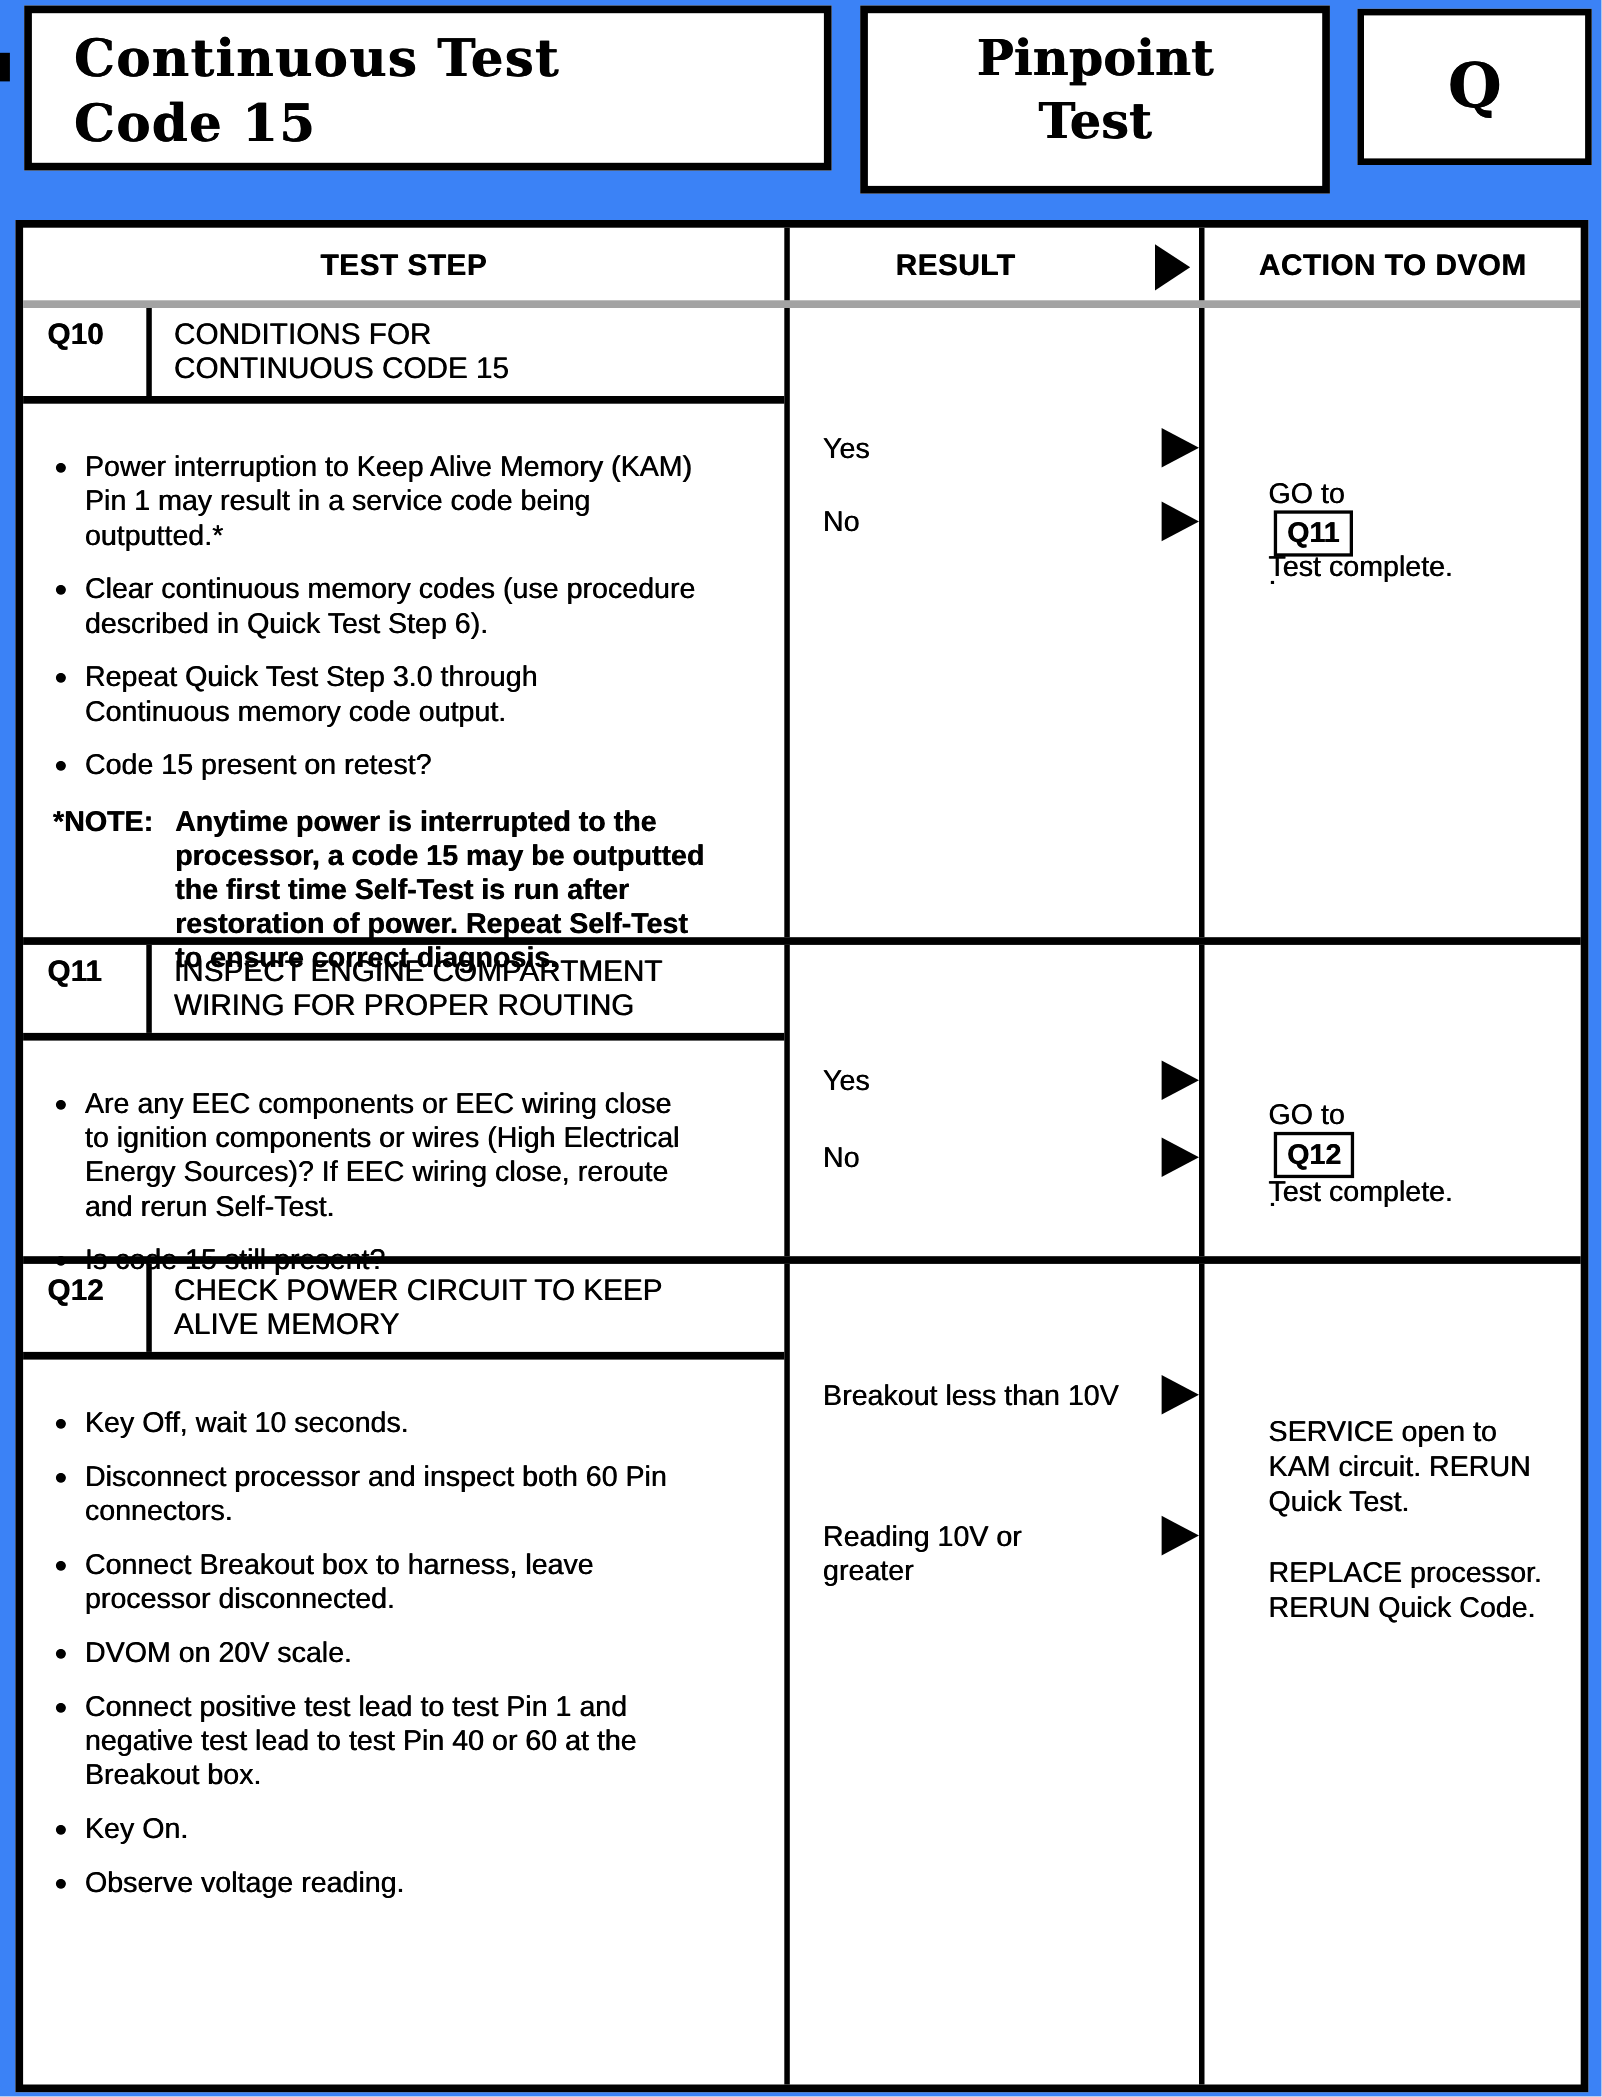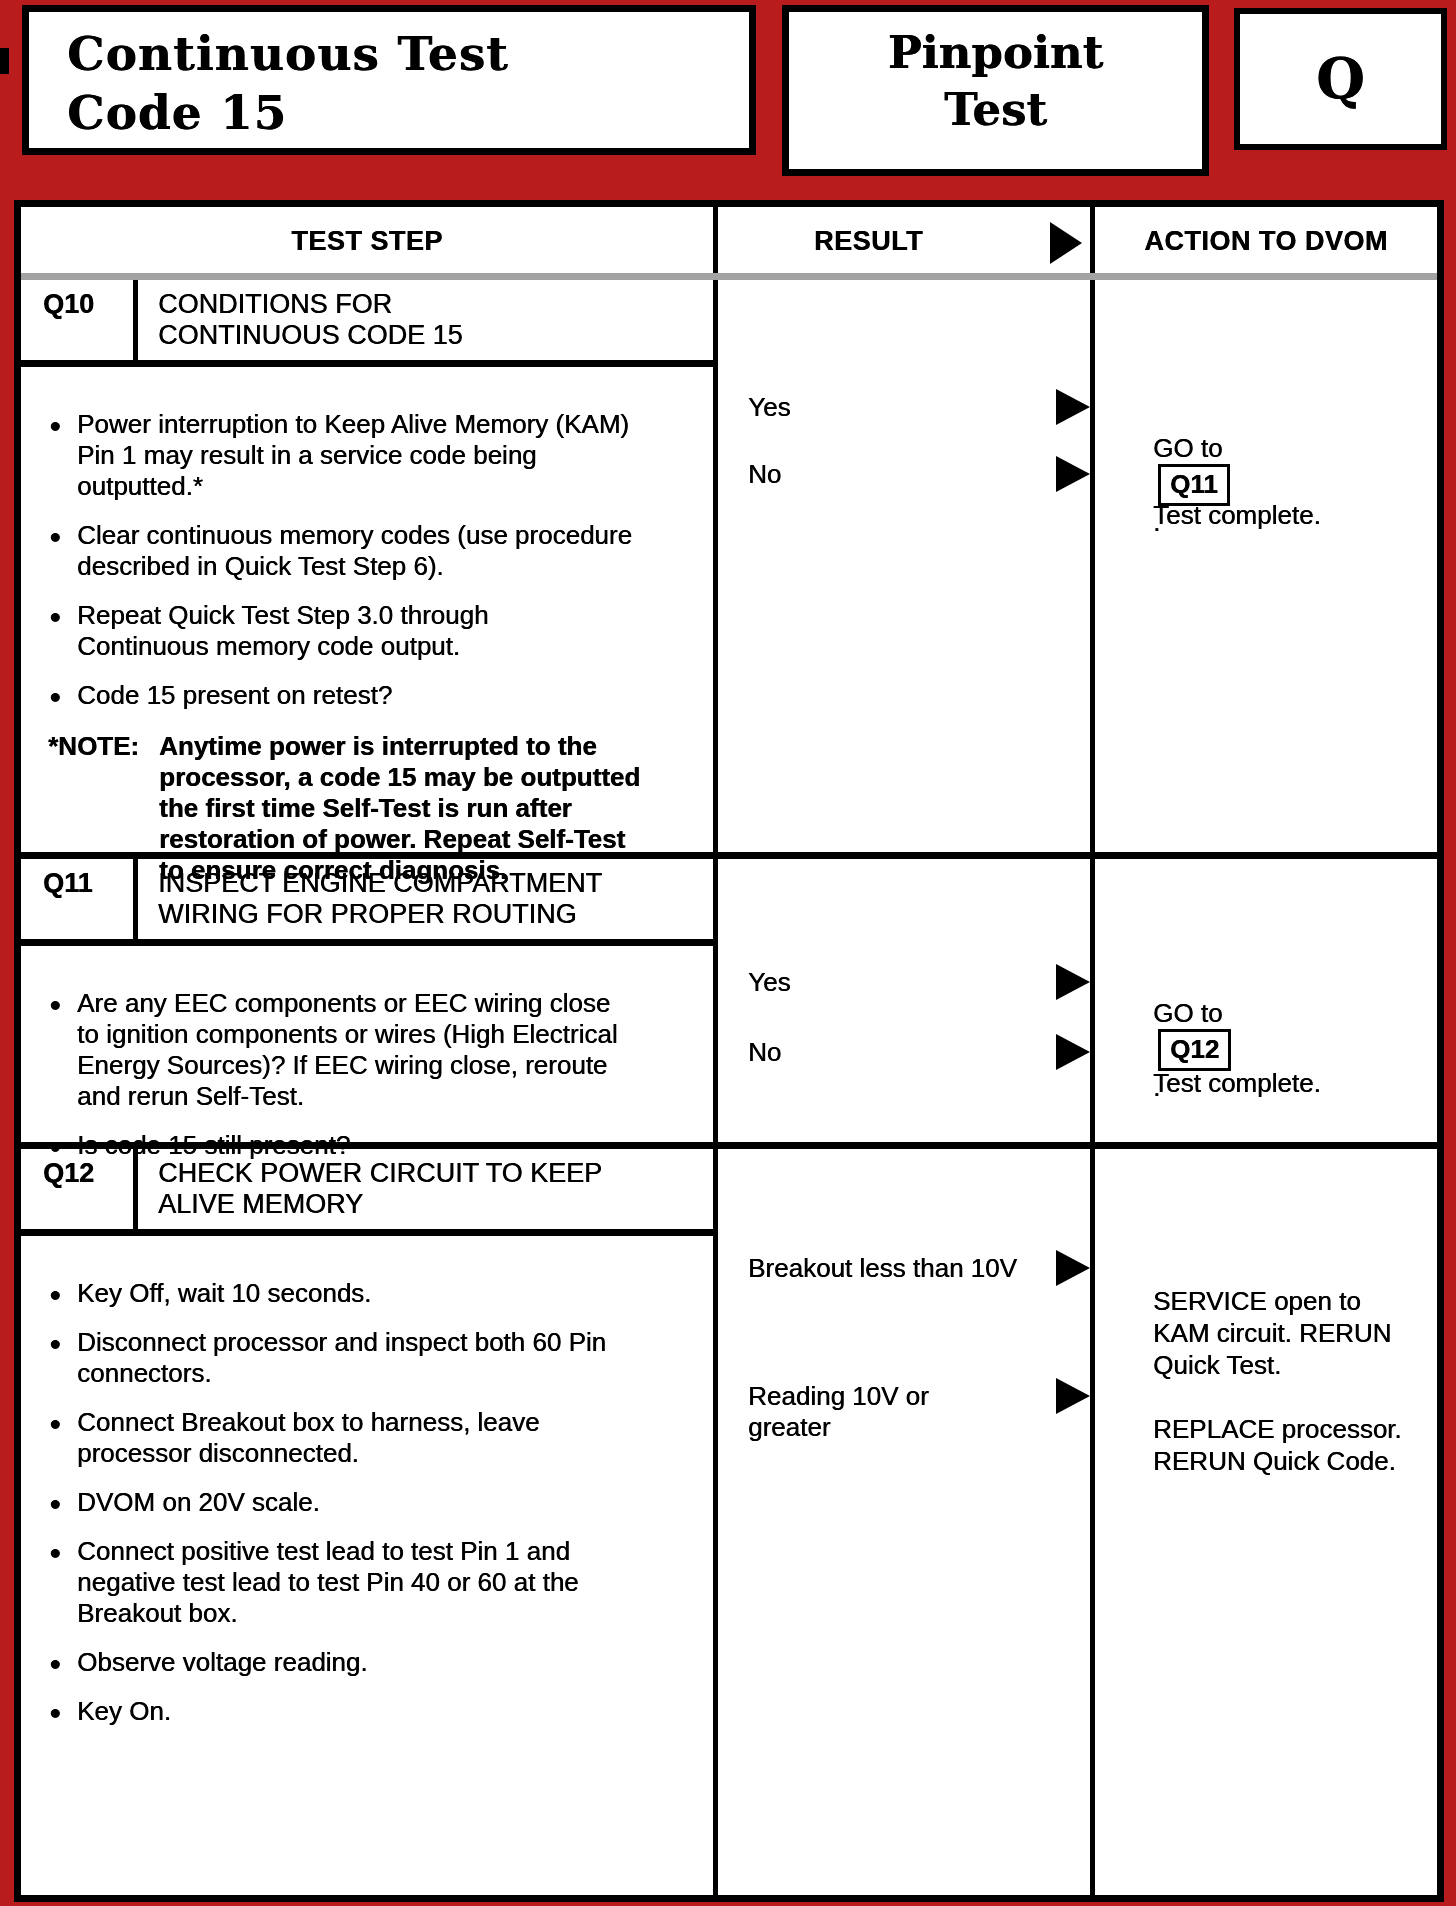--- a/index.html
+++ b/index.html
@@ -1,19 +1,19 @@
 <!DOCTYPE html>
 <html><head>
 <meta charset="utf-8">
 <style>
   html,body{margin:0;padding:0;background:#e8e8e8;}
   #page{
     position:relative;
     width:1456px;height:1906px;
-    background:#b91c1c;
+    background:#3b82f6;
     overflow:hidden;
     font-family:"Liberation Sans", sans-serif;
     color:#000;
     text-shadow:0.5px 0 0 #000; 
   }
   
   .hbox{position:absolute;box-sizing:border-box;border:7px solid #000;background:#fff;}
   #title-box{left:22px;top:5px;width:734px;height:150px;padding:12px 0 0 38px;
     font-family:"DejaVu Serif", serif;font-weight:700;font-size:47px;line-height:59px;letter-spacing:1px;}
   #pinpoint-box{left:782px;top:5px;width:427px;height:171px;text-align:center;padding-top:12px;
@@ -201,22 +201,22 @@
         <ul class="bullets">
           <li>Key Off, wait 10 seconds.</li>
           <li>Disconnect processor and inspect both 60 Pin
 connectors.</li>
           <li>Connect Breakout box to harness, leave
 processor disconnected.</li>
           <li>DVOM on 20V scale.</li>
           <li>Connect positive test lead to test Pin 1 and
 negative test lead to test Pin 40 or 60 at the
 Breakout box.</li>
+          <li>Key On.</li>
           <li>Observe voltage reading.</li>
-          <li>Key On.</li>
         </ul>
       </div>
       <div class="c2">
         <div class="rrow row1">
           <span class="rlabel">Breakout less than 10V</span>
           <span class="tri"></span>
         </div>
         <div class="rrow">
           <span class="rlabel">Reading 10V or
 greater</span>

